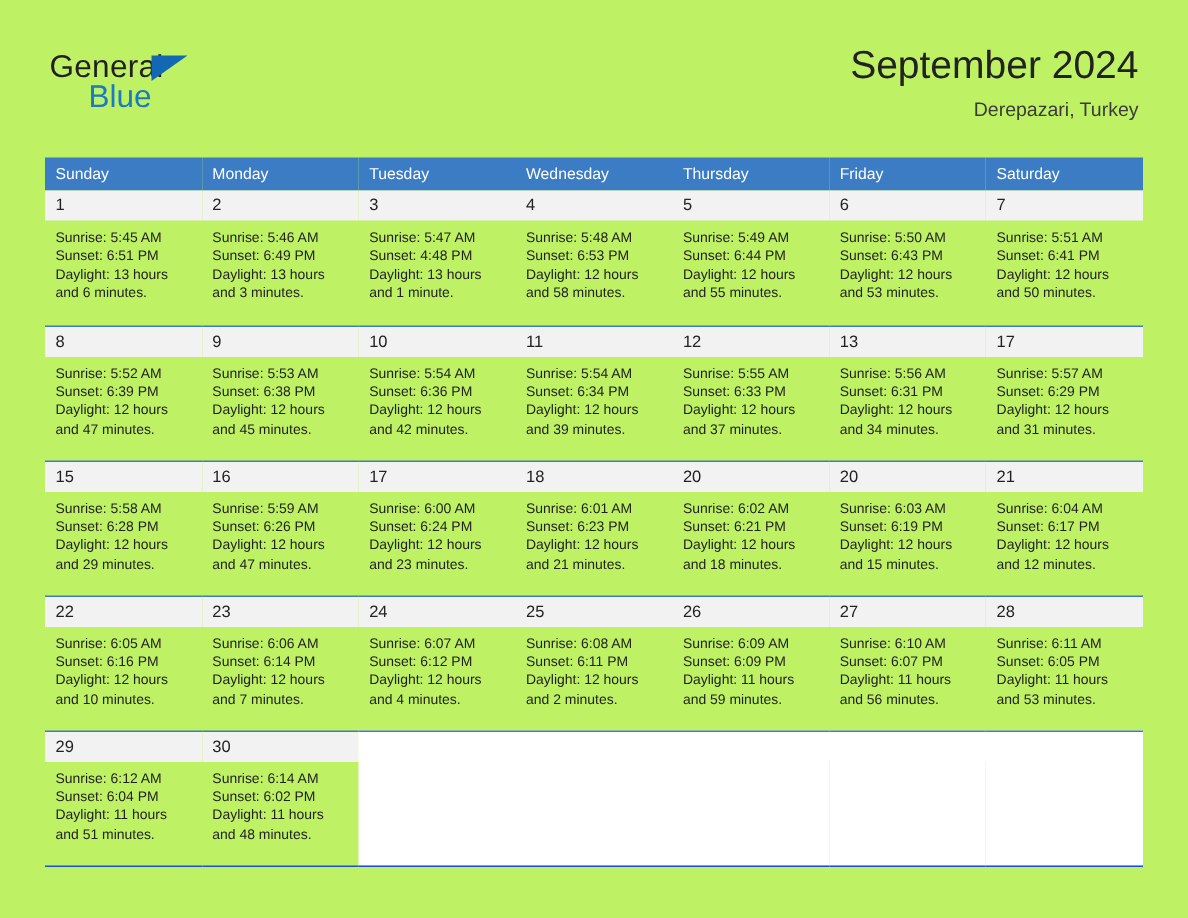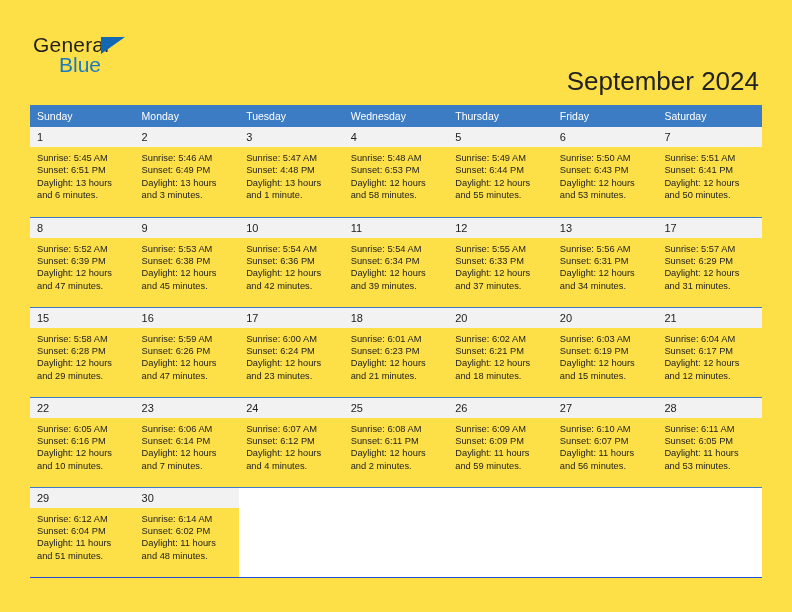--- a/index.html
+++ b/index.html
@@ -8,21 +8,21 @@
     padding: 0;
     width: 792px;
     height: 612px;
     background: #ffffff;
     font-family: "Liberation Sans", sans-serif;
   }
   .page {
     position: relative;
     width: 792px;
     height: 612px;
-    background: #fde047;
+    background: #bef264;
   }
 
   
   .top {
     position: absolute;
     left: 0; top: 0;
     width: 792px;
     height: 100px;
   }
   .logo {
@@ -62,21 +62,20 @@
     right: 33px;
     top: 27px;
     text-align: right;
   }
   .cal-title {
     font-size: 26px;
     color: #222222;
     font-weight: normal;
     line-height: 32px;
     white-space: nowrap;
-    margin-top: 38px;
   }
   .cal-sub {
     margin-top: 6px;
     font-size: 13px;
     color: #3a3a3a;
     line-height: 16px;
     white-space: nowrap;
   }
 
   
@@ -138,20 +137,21 @@
   <div class="top">
 
     <div class="logo">
       <span class="logo-general">General</span>
       <span class="logo-tri"></span>
       <span class="logo-blue">Blue</span>
     </div>
 
     <div class="title-block">
       <div class="cal-title">September 2024</div>
+      <div class="cal-sub">Derepazari, Turkey</div>
     </div>
 
   </div>
 
   <table class="calendar">
     <thead>
       <tr class="headrow">
         <th>Sunday</th>
         <th>Monday</th>
         <th>Tuesday</th>

